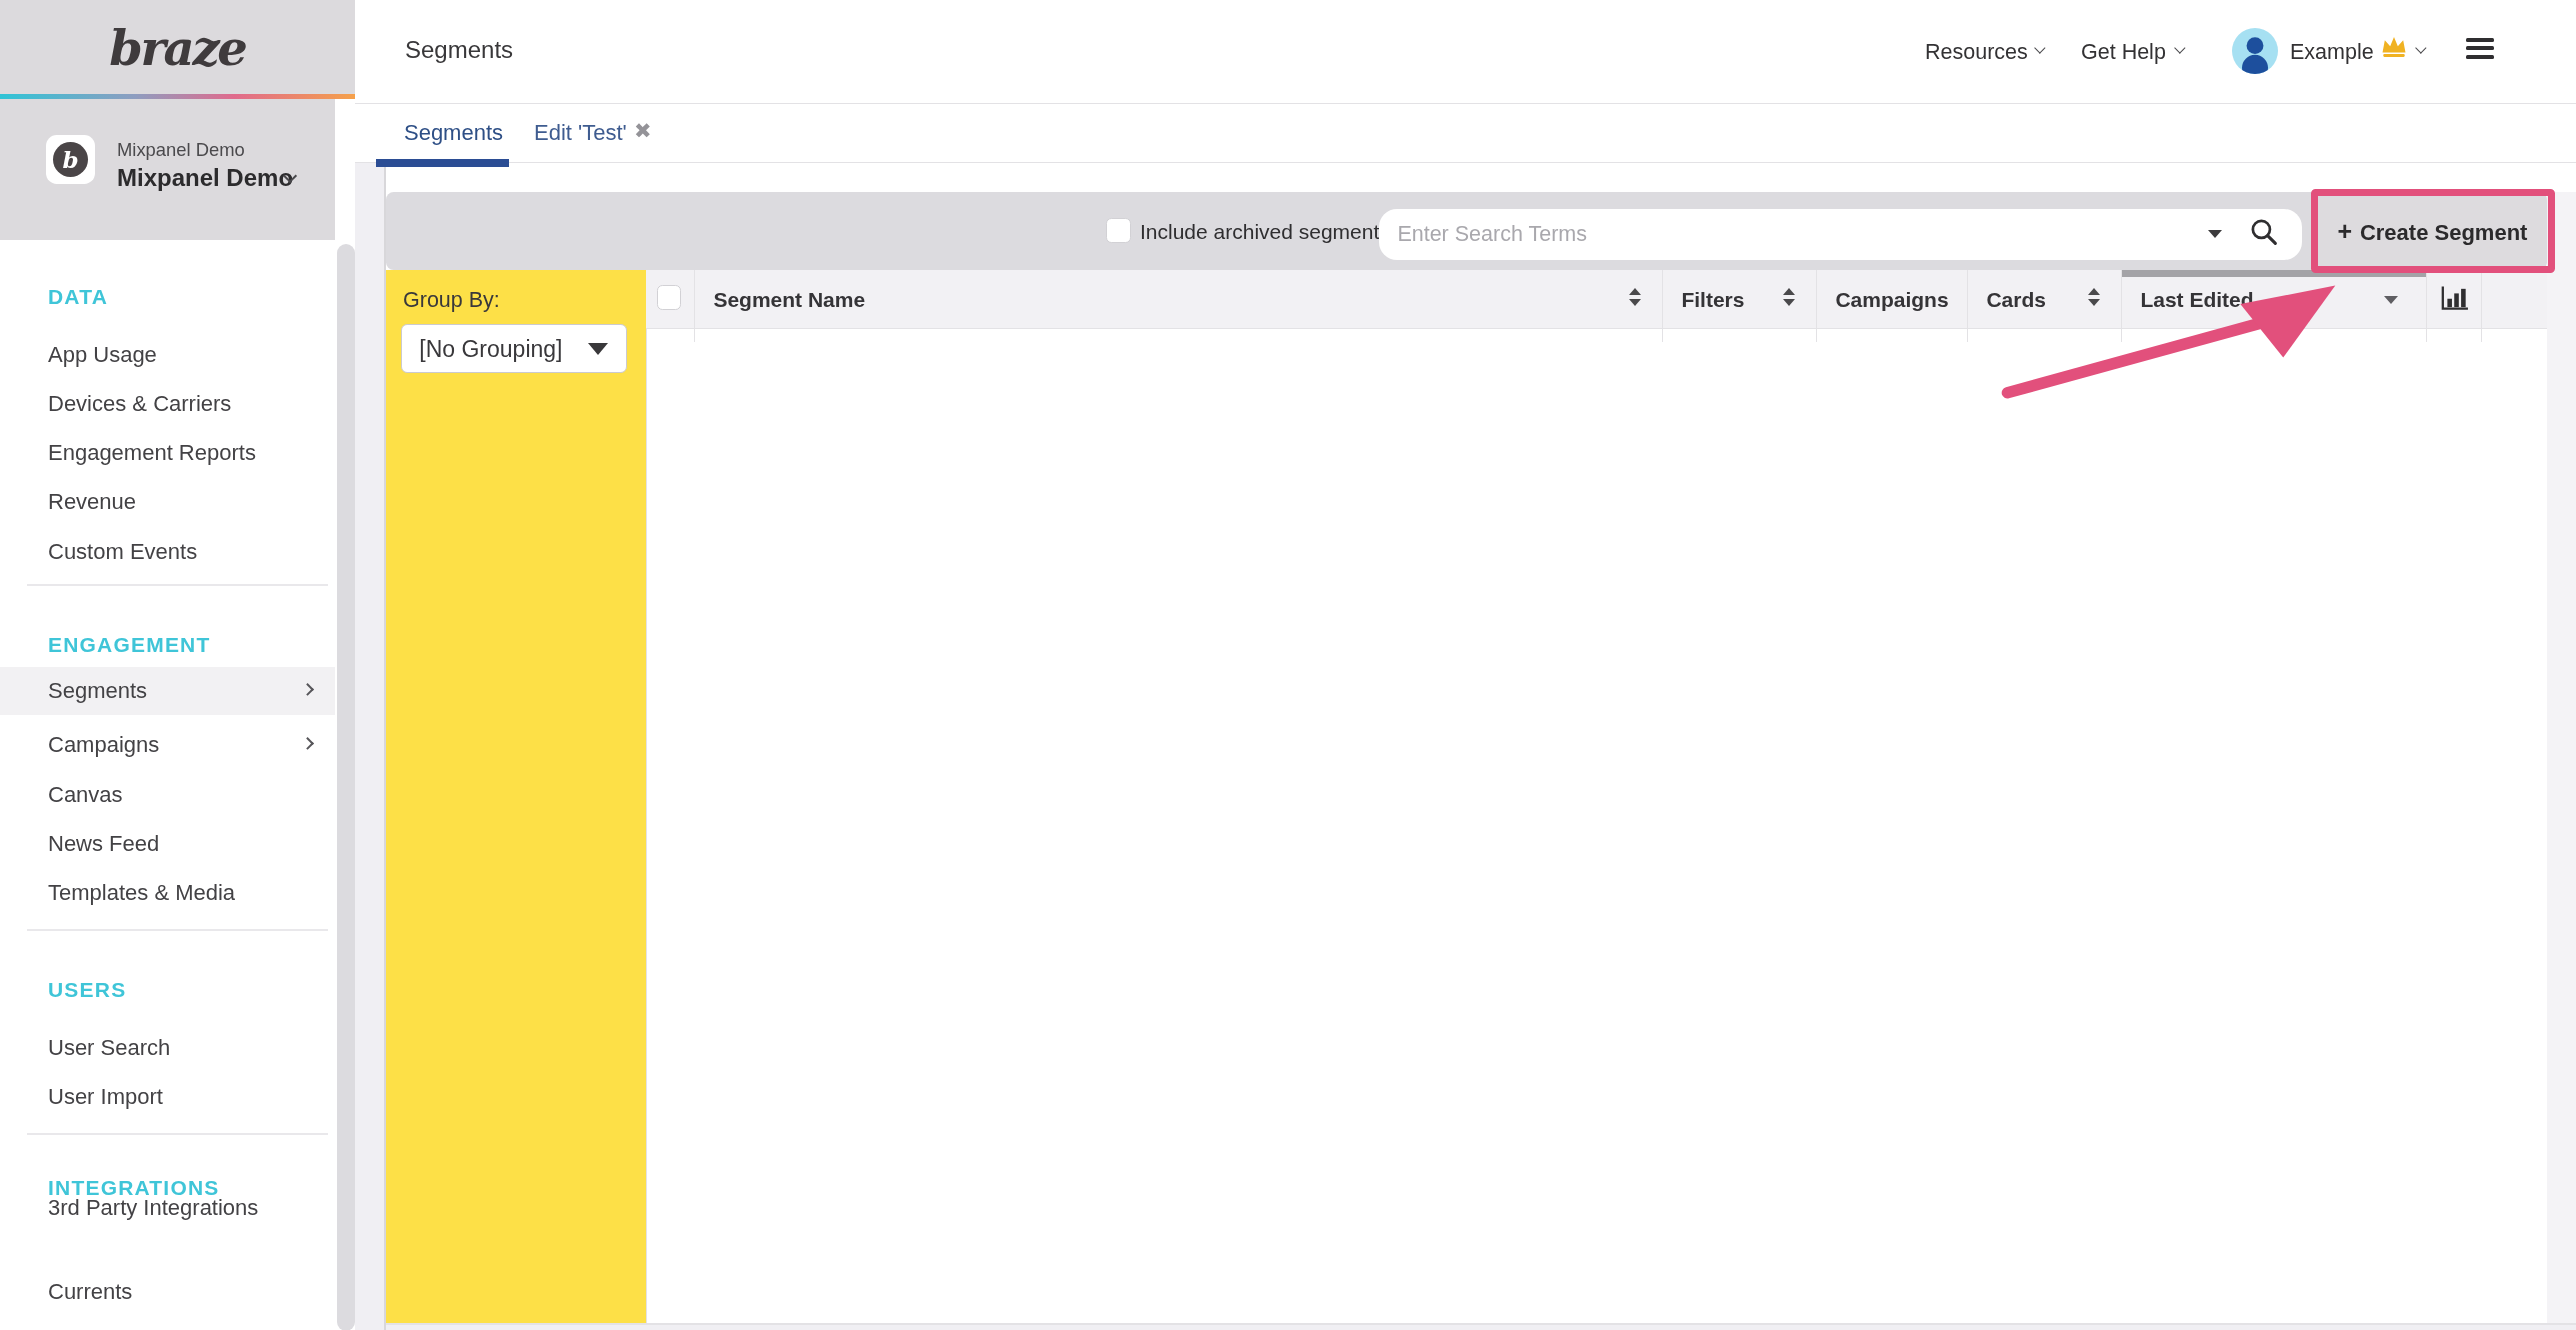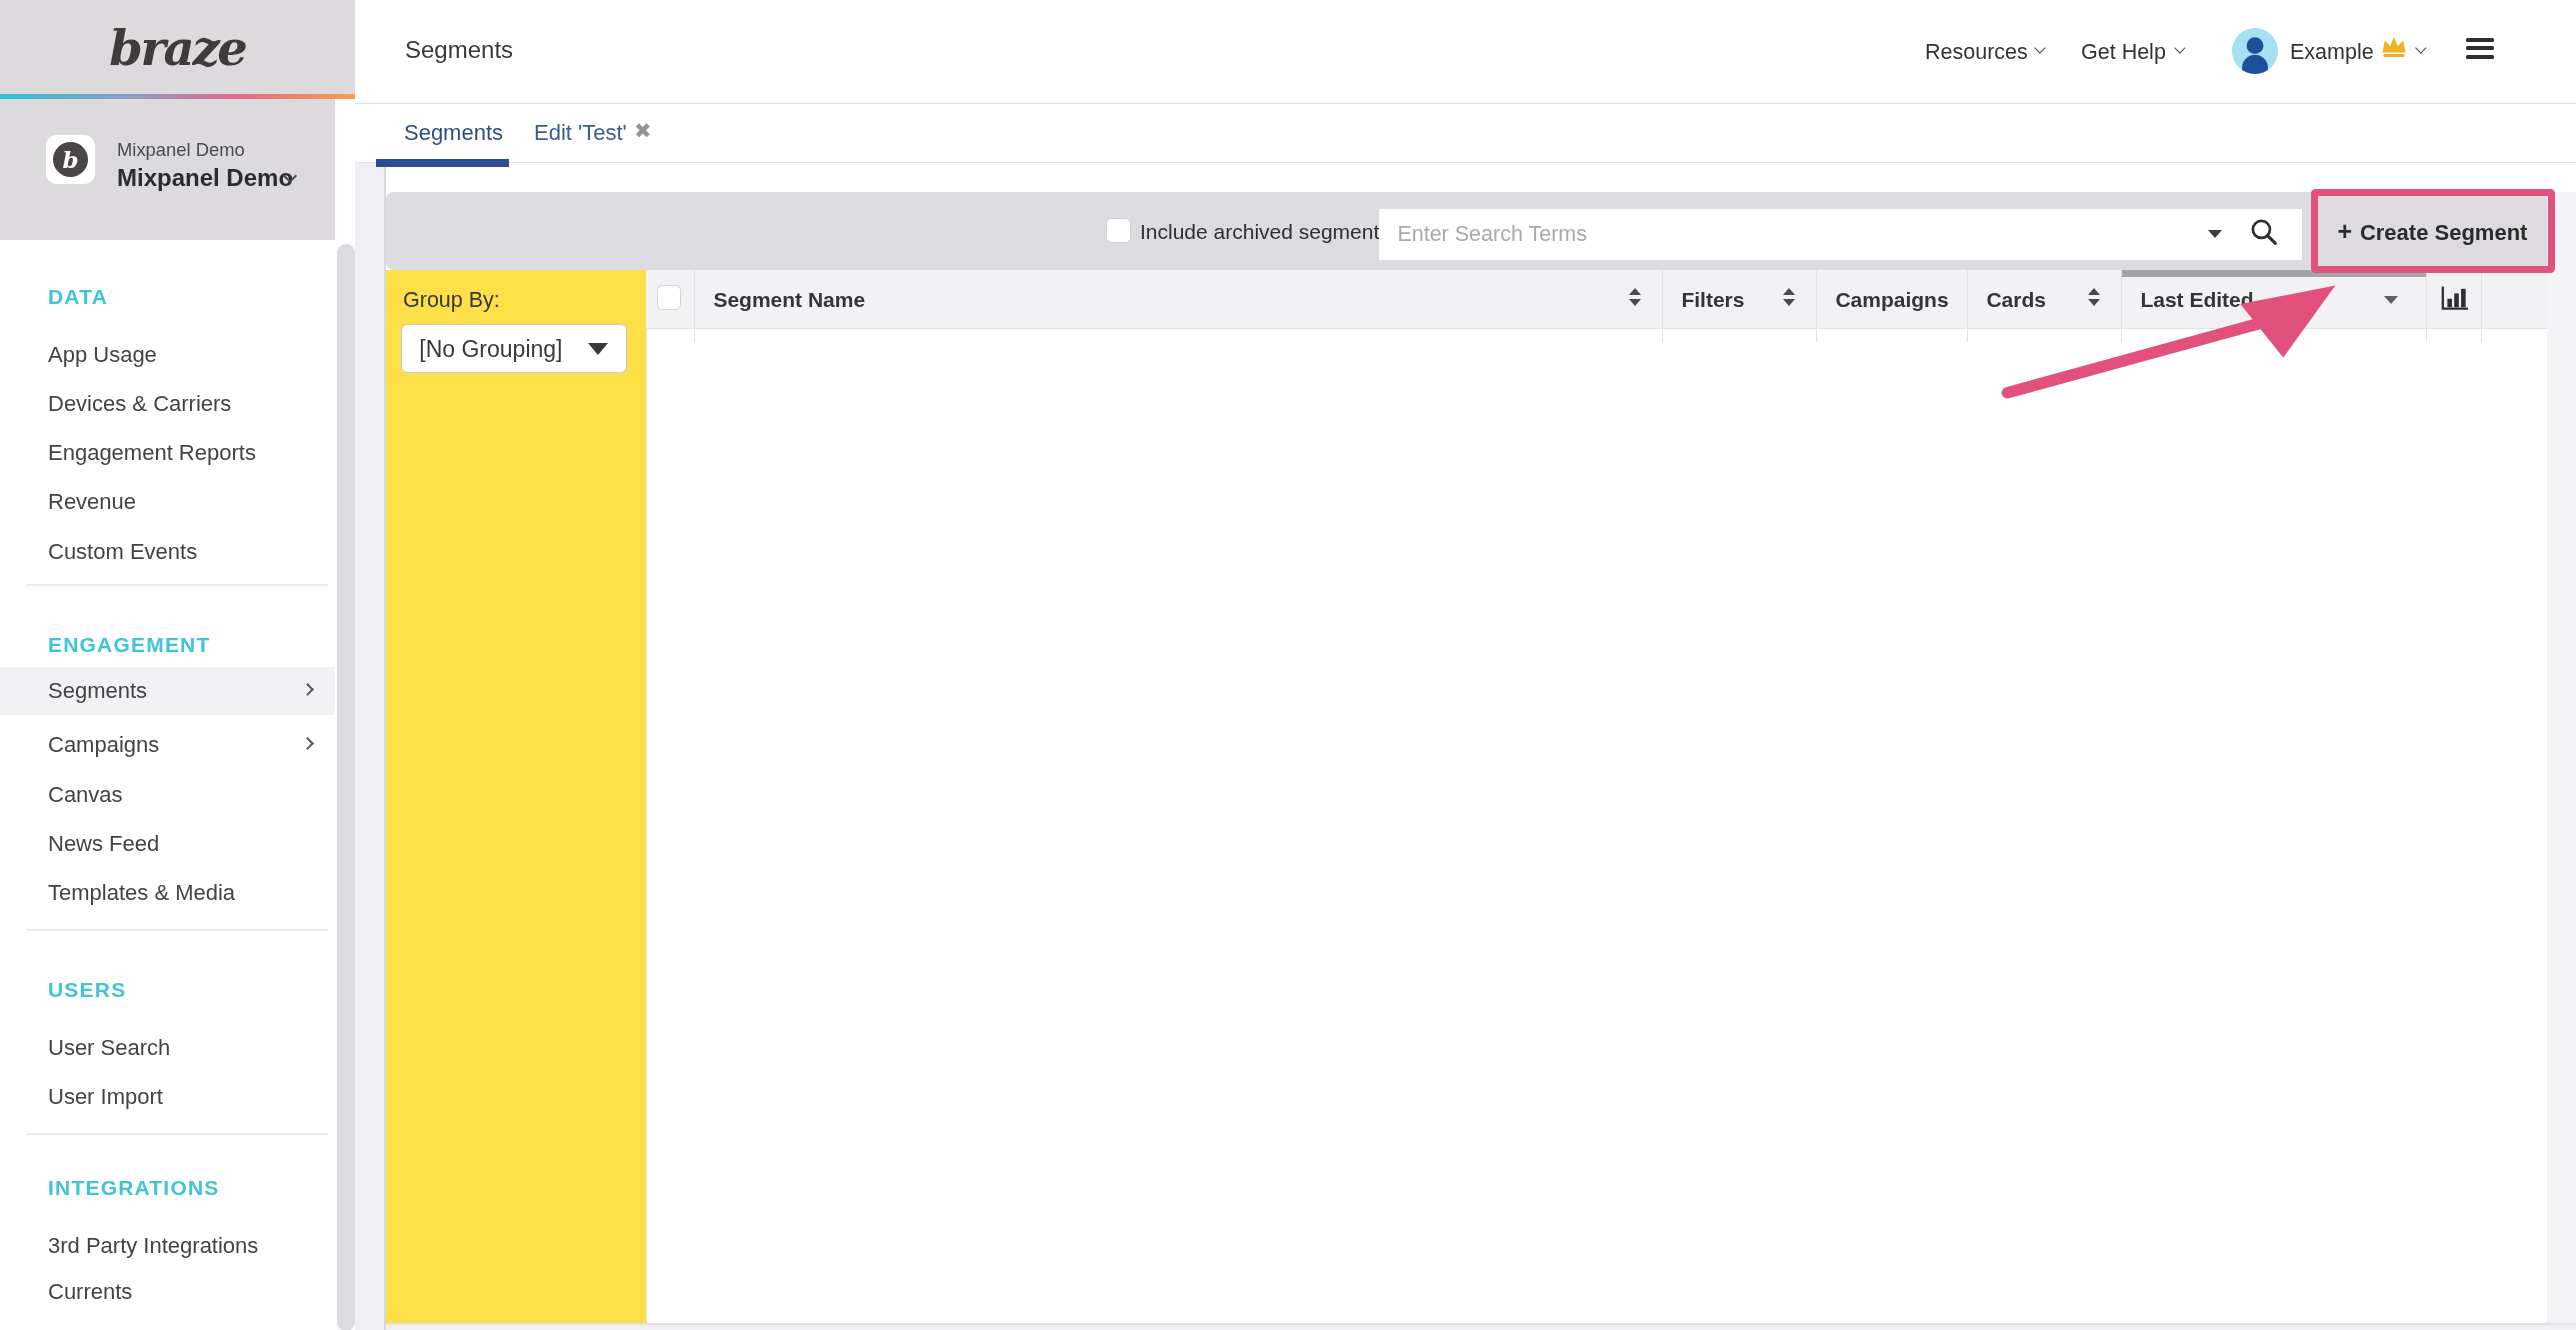--- a/index.html
+++ b/index.html
@@ -49,21 +49,21 @@
   .tabbar { left:355px; top:105px; width:2221px; height:58px; background:#fff; border-bottom:1.5px solid #e3e2e5; }
   .tab1 { left:32px; top:15.3px; width:133px; text-align:center; font-size:22px; color:#2e4f86; }
   .tab1-underline { left:21px; top:54px; width:133px; height:7.7px; background:#2b4d94; }
   .tab2 { left:179px; top:15.3px; font-size:22px; color:#3f5c90; }
   .tab2-close { left:279px; top:14px; font-size:21px; color:#949398; }
 
   
   .toolbar { left:386px; top:192px; width:2161px; height:78px; background:#dcdbdf; border-radius:7.7px; }
   .checkbox { width:24.5px; height:24.5px; background:#fff; border:1.5px solid #d2d1d5; border-radius:5.4px; }
   .archived-label { left:754px; top:28px; font-size:21px; color:#2f2e30; }
-  .search-box { left:993px; top:17px; width:923px; height:51px; background:#fff; border:none; border-radius:0; font-size:21.5px; color:#39383b; padding:0 100px 0 18.4px; outline:none; font-family:"Liberation Sans",sans-serif; }
+  .search-box { left:993px; top:17px; width:923px; height:51px; background:#fff; border:none; border-radius:18px; font-size:21.5px; color:#39383b; padding:0 100px 0 18.4px; outline:none; font-family:"Liberation Sans",sans-serif; }
   .search-box::placeholder { color:#a9a8ad; }
   .search-caret { left:1822px; top:38px; width:0; height:0; border-left:7px solid transparent; border-right:7px solid transparent; border-top:8.4px solid #3c3b3d; }
   .search-icon { left:1863px; top:24.5px; }
   .create-btn { left:1934px; top:6.1px; width:225px; height:67px; background:#dddbde; border-radius:3.1px; text-align:center; line-height:67px; font-size:22px; font-weight:600; color:#2b2a2c; }
   .create-plus { font-size:25px; font-weight:700; margin-right:7.7px; }
 
   
   .pink-box { left:2311px; top:189px; width:244px; height:84px; border:7.7px solid #e2507c; border-radius:4.6px; z-index:40; }
   .arrow-svg { left:1963px; top:261px; z-index:39; }
 
@@ -144,21 +144,21 @@
   <div class="abs section-title" style="top:978px;">USERS</div>
   <div class="abs nav-item" style="top:1027px;">
       <span class="lbl">User Search</span>
     </div>
   <div class="abs nav-item" style="top:1076px;">
       <span class="lbl">User Import</span>
     </div>
   <div class="abs divider" style="top:1133px;"></div>
 
   <div class="abs section-title" style="top:1176px;">INTEGRATIONS</div>
-  <div class="abs nav-item" style="top:1225px;">
+  <div class="abs nav-item" style="top:1187px;">
       <span class="lbl">3rd Party Integrations</span>
     </div>
   <div class="abs nav-item" style="top:1271px;">
       <span class="lbl">Currents</span>
     </div>
 </div>
 
 <div class="abs gap-strip"></div>
 
 <div class="abs topbar">

